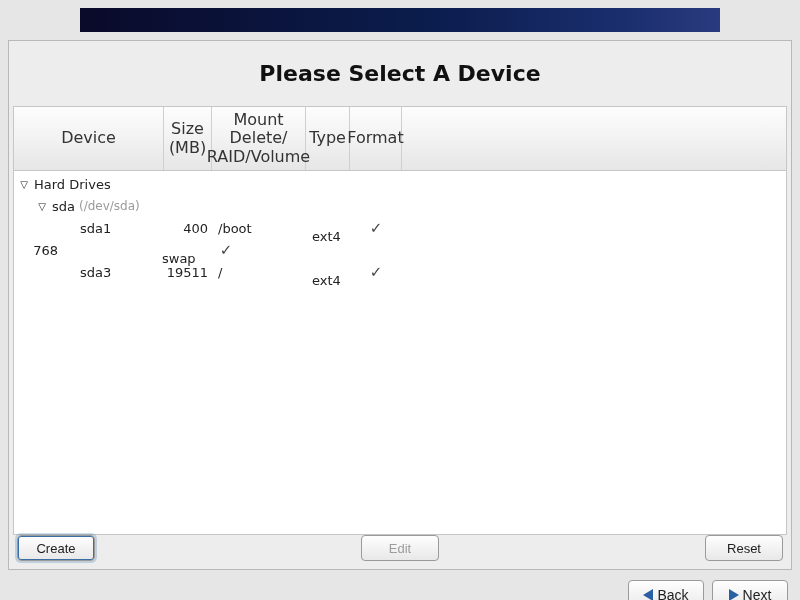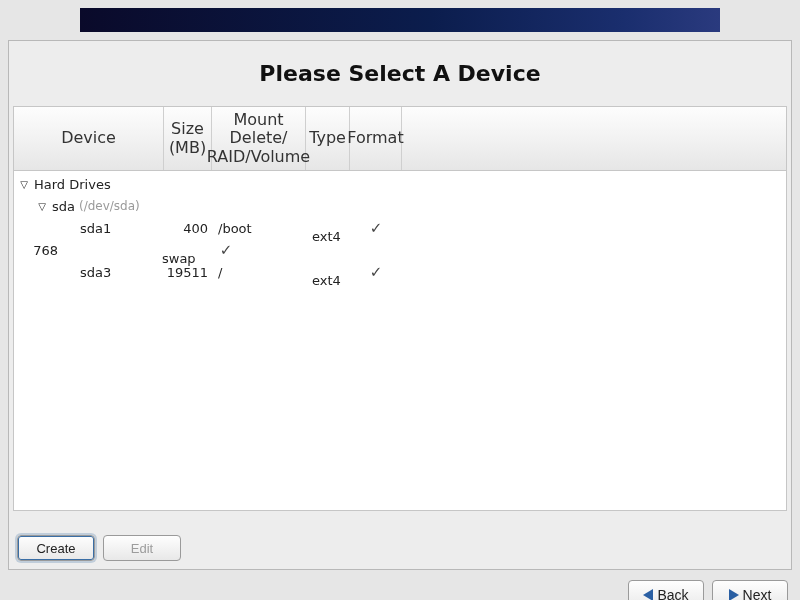--- a/index.html
+++ b/index.html
@@ -113,23 +113,23 @@
     margin-left: 4px;
   }
 
   .check {
     color: #444;
     font-size: 15px;
   }
 
   .btn-row {
     display: flex;
-    justify-content: flex-start;
+    justify-content: space-between;
     gap: 8px;
-    padding: 24px 8px 8px 8px;
+    padding: 0 8px 8px 8px;
   }
 
   .nav-row {
     display: flex;
     justify-content: flex-end;
     gap: 8px;
     padding: 10px 12px 0 12px;
   }
 
   button.gtk {
@@ -247,20 +247,21 @@
         <div class="cell type">ext4</div>
         <div class="cell format"><span class="check">✓</span></div>
       </div>
 
     </div>
   </div>
 
   <div class="btn-row">
     <button class="gtk default">Create</button>
     <button class="gtk" disabled="">Edit</button>
+    <button class="gtk">Reset</button>
   </div>
 
 </div>
 
 <div class="nav-row">
   <button class="gtk nav">
     <span class="arrow-left"></span>
     <span>Back</span>
   </button>
   <button class="gtk nav">

